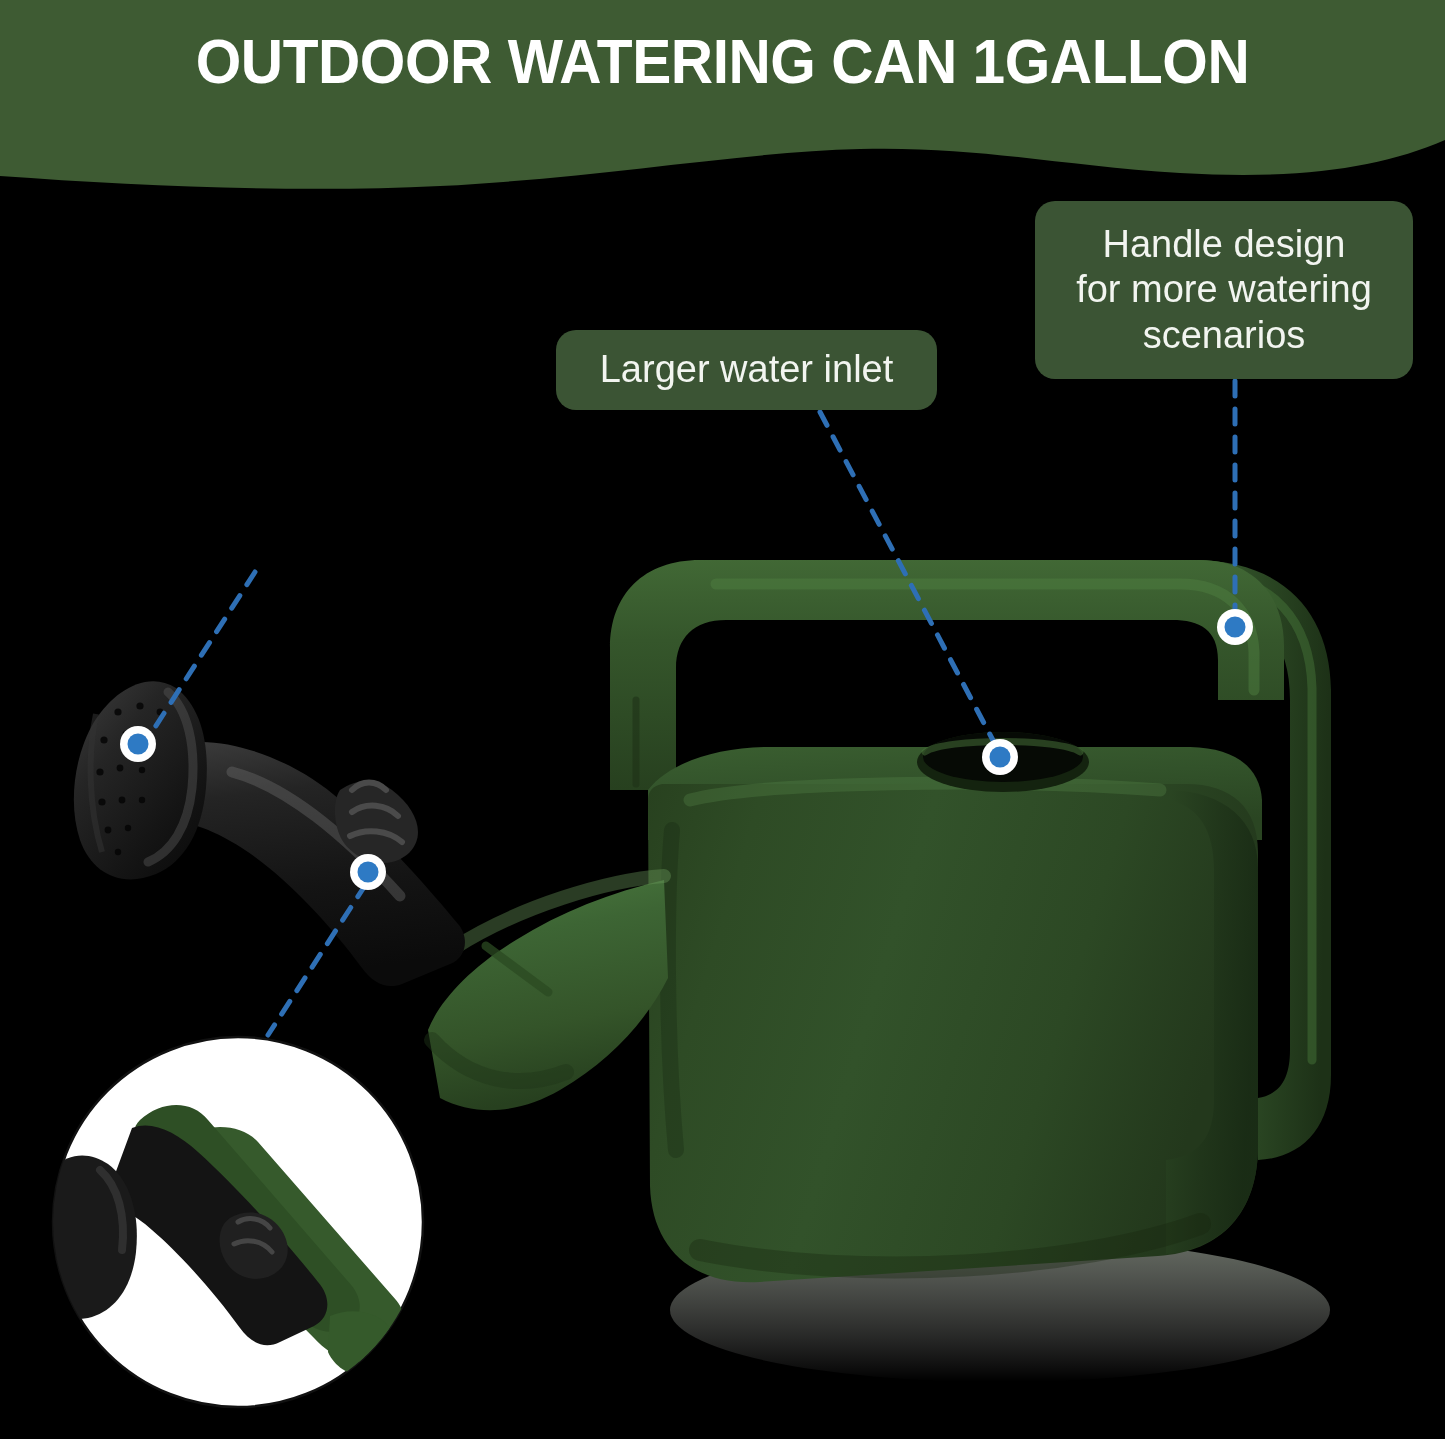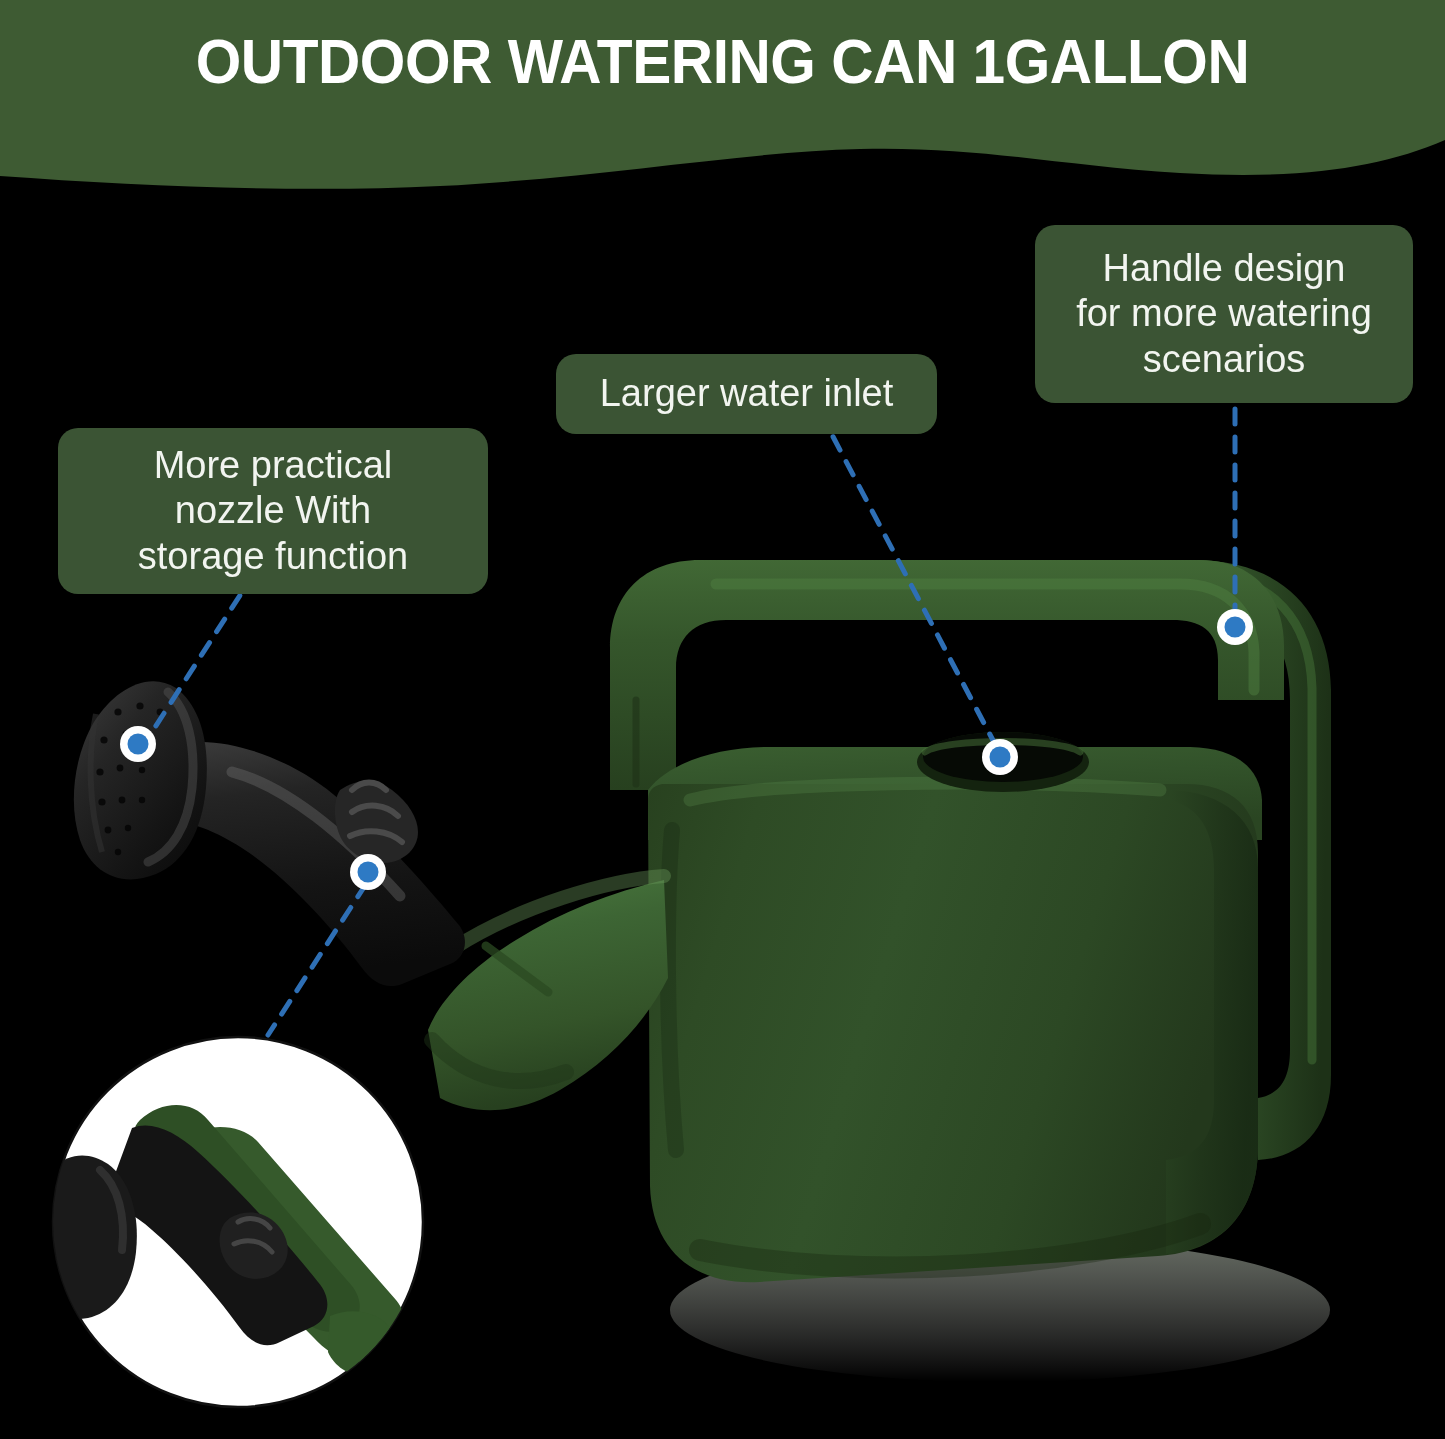--- a/index.html
+++ b/index.html
@@ -44,21 +44,20 @@
     background:#3b5434;
     color:#f2f5f0;
     border-radius:20px;
     display:flex;
     align-items:center;
     justify-content:center;
     text-align:center;
     line-height:1.20;
     font-size:38px;
     padding:10px 18px;
-    margin-top:24px;
   }
   #callout-nozzle{ left:58px;  top:404px; width:430px; height:166px; }
   #callout-inlet { left:556px; top:330px; width:381px;  height:80px;align-items:center;  }
   #callout-handle{ left:1035px;top:201px; width:378px; height:178px; }
 
   
   #leader-layer{
     position:absolute; left:0; top:0;
     width:1445px; height:1439px;
     pointer-events:none;
@@ -338,23 +337,20 @@
     <g>
       <circle cx="1000" cy="757" r="18" fill="#ffffff"></circle>
       <circle cx="1000" cy="757" r="10.5" fill="#2e7ac4"></circle>
     </g>
     <g>
       <circle cx="1235" cy="627" r="18" fill="#ffffff"></circle>
       <circle cx="1235" cy="627" r="10.5" fill="#2e7ac4"></circle>
     </g>
   </svg>
 
-  <div class="callout-box" id="callout-nozzle">
-    <span>More practical<br>nozzle With<br>storage function</span>
-  </div>
 
   <div class="callout-box" id="callout-inlet">
     <span>Larger water inlet</span>
   </div>
 
   <div class="callout-box" id="callout-handle">
     <span>Handle design<br>for more watering<br>scenarios</span>
   </div>
 
 </div>

